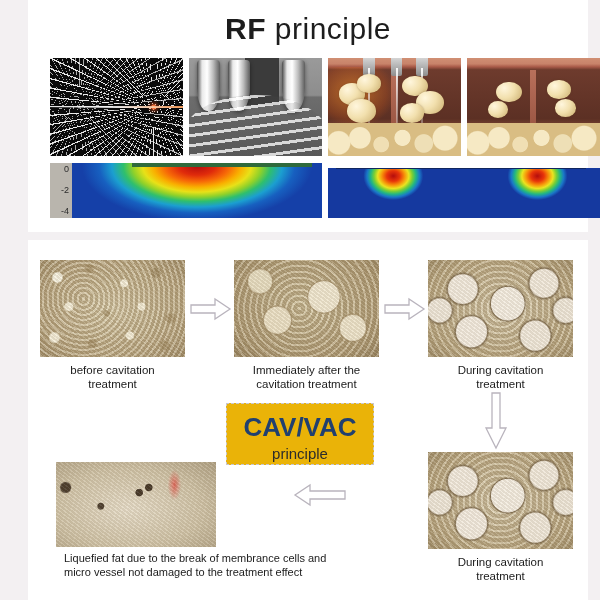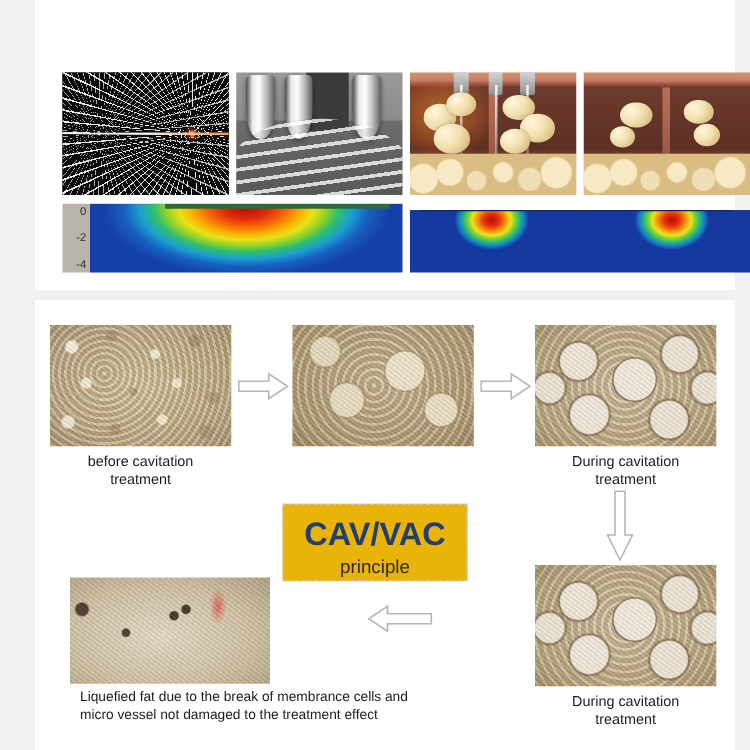--- a/index.html
+++ b/index.html
@@ -274,20 +274,21 @@
     margin-top: 2px;
   }
 </style>
 </head>
 <body>
 
 <div id="page">
 
   <div class="card" id="card-rf">
 
+    <div id="title"><span class="bold">RF</span><span> principle</span></div>
 
     <div class="img" id="p-field" style="left:22px; top:58px; width:133px; height:98px;"></div>
 
     <div class="img" id="p-probe" style="left:161px; top:58px; width:133px; height:98px;">
       <div class="dark"></div>
       <div class="e e1"></div>
       <div class="e e2"></div>
       <div class="e e3"></div>
       <div class="waves"></div>
     </div>
@@ -344,20 +345,22 @@
     <div class="micro bubbly" style="left:206px; top:20px; width:145px; height:97px;">
       <div class="grain"></div>
     </div>
 
     <div class="micro vacuoles" style="left:400px; top:20px; width:145px; height:97px;">
       <div class="grain"></div>
     </div>
 
     <div class="cap-text" style="left:12px; top:123px; width:145px;">before cavitation
 treatment</div>
+    <div class="cap-text" style="left:196px; top:123px; width:165px;">Immediately after  the
+cavitation treatment</div>
     <div class="cap-text" style="left:400px; top:123px; width:145px;">During cavitation
 treatment</div>
 
     <div class="arrow" style="left:162px; top:57px;">
       <svg width="42" height="24" viewBox="0 0 42 24">
         <polygon points="1,8 25,8 25,2 40,12 25,22 25,16 1,16" fill="#ffffff" stroke="#b9b4bd" stroke-width="1.3"></polygon>
       </svg>
     </div>
 
     <div class="arrow" style="left:356px; top:57px;">

